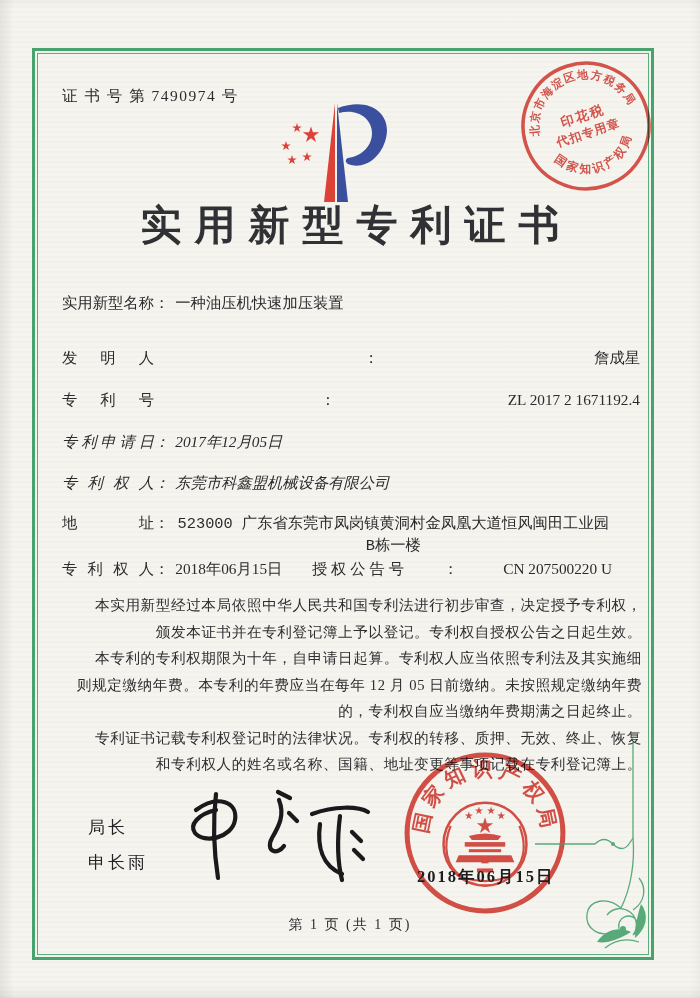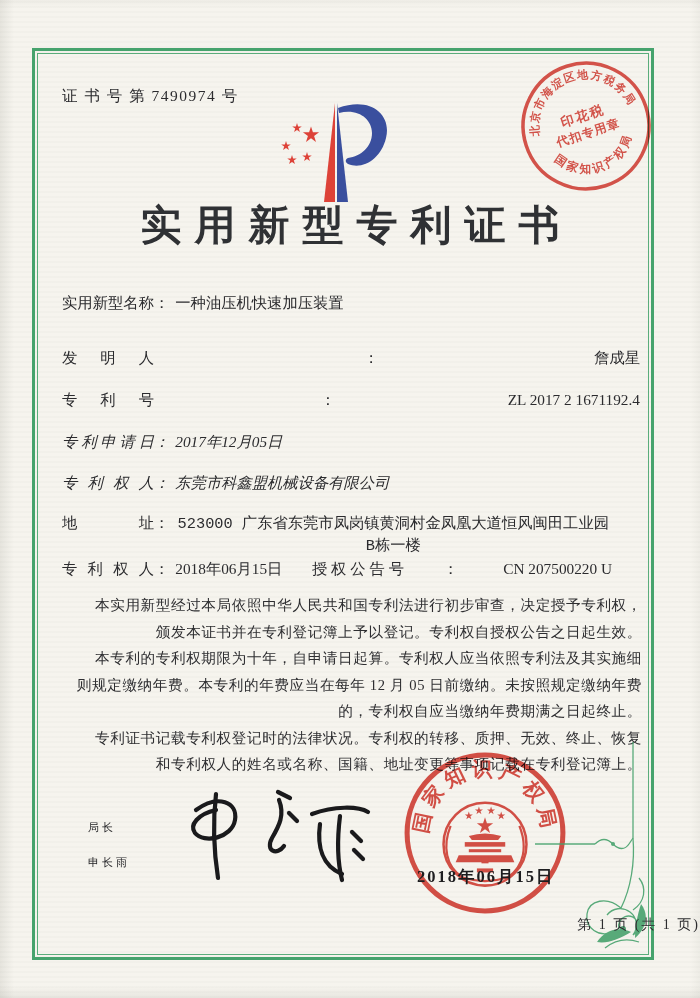--- a/index.html
+++ b/index.html
@@ -45,33 +45,33 @@
   .colon{flex:none;}
   .val{margin-left:6px;}
   .mb1{margin-bottom:33px;}
   .mb2{margin-bottom:20px;justify-content:space-between;}
   .mb3{margin-bottom:19px;font-style:italic;}
   .addr-val{margin-left:6px;width:436px;line-height:22px;text-align:center;}
   .row-addr{margin-bottom:1px;font-family:Liberation Mono, monospace;}
   .grant-right{margin-left:auto;margin-right:28px;display:flex;gap:39px;}
   .paras{position:absolute;left:62px;top:592px;width:580px;color:#2e2e31;text-align:right;}
   .paras p{margin:0;font-size:14.6px;line-height:26.5px;text-indent:2.05em;letter-spacing:.6px;}
-  .officer{position:absolute;left:88px;top:810px;font-size:11px;line-height:35px;letter-spacing:3px;color:#232326;}
+  .officer{position:absolute;left:88px;top:810px;font-size:17px;line-height:35px;letter-spacing:3px;color:#232326;}
   .signature{position:absolute;left:182px;top:788px;width:190px;height:95px;}
   .seal{
     position:absolute;left:399px;top:747px;width:172px;height:172px;
     mix-blend-mode:multiply;opacity:.93;
   }
   .seal-date{
     position:absolute;left:417px;top:866px;width:180px;
     font-size:16.5px;font-weight:600;letter-spacing:2px;color:#1d1d1f;
   }
   .ornament{position:absolute;left:535px;top:742px;width:120px;height:216px;opacity:.88;}
   .footer{
-    position:absolute;left:0;right:0;top:916px;text-align:right;
+    position:absolute;left:0;right:0;top:916px;text-align:center;
     font-size:14px;letter-spacing:2px;color:#2b2b2e;
   }
   .defs-holder{position:absolute;width:0;height:0;overflow:hidden;}
 </style>
 </head>
 <body>
 
 <div class="page">
 
   <svg class="defs-holder" aria-hidden="true">

